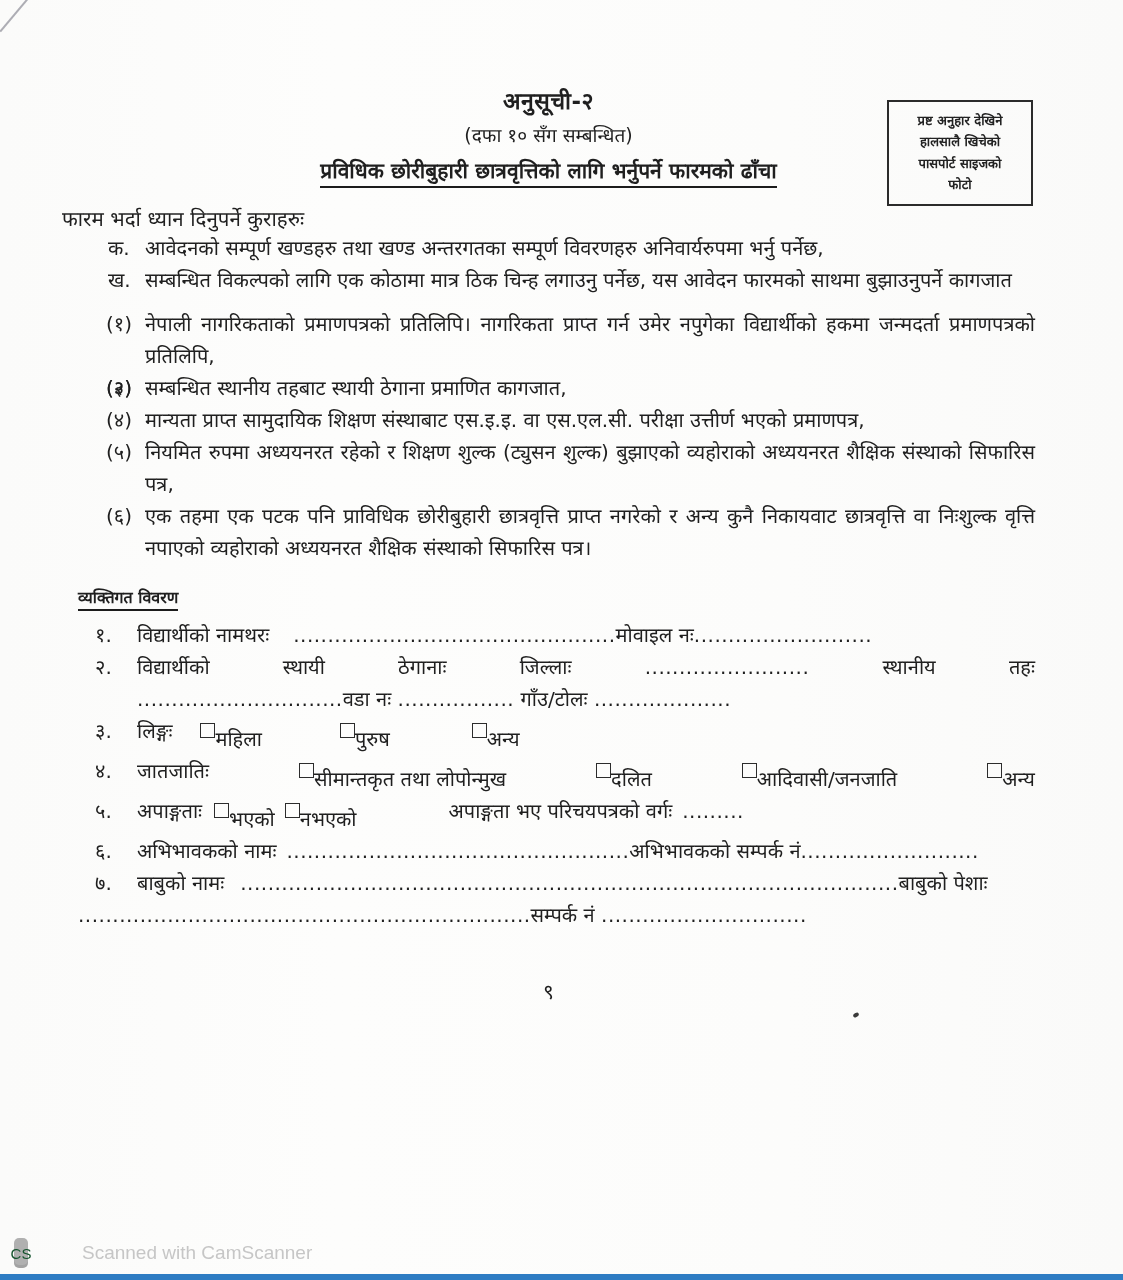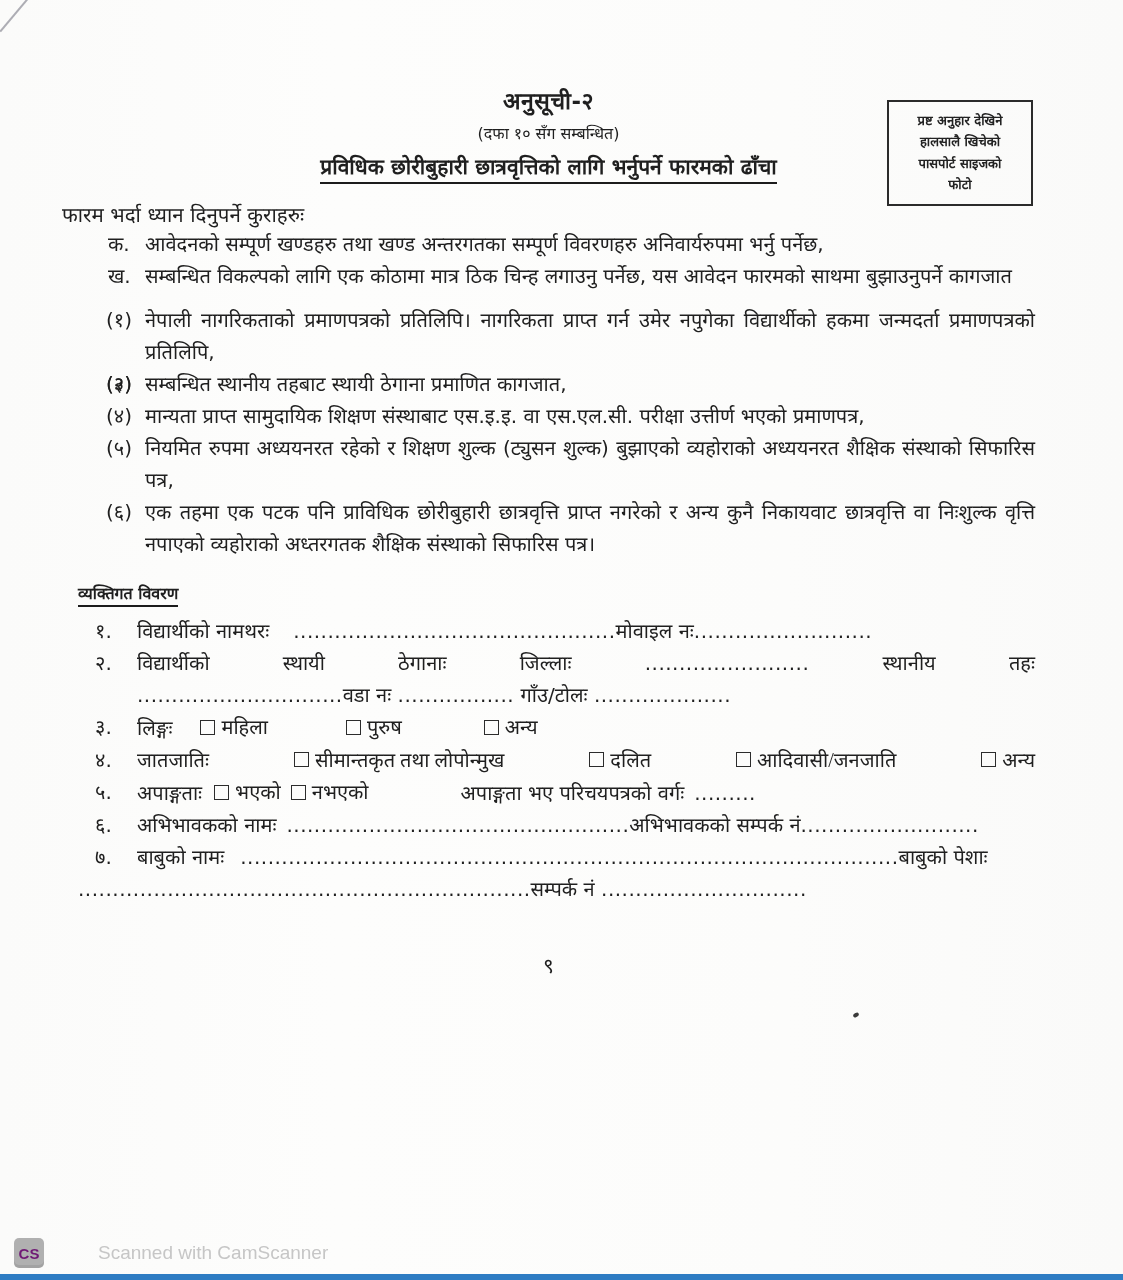--- a/index.html
+++ b/index.html
@@ -18,21 +18,21 @@
     box-sizing:border-box;
   }
   
   .fold{
     position:absolute;top:13px;left:-8px;width:46px;height:2px;
     background:#9a9aa2;transform:rotate(-50deg);opacity:.8;
   }
   
   .hdr{text-align:center;}
   .annex{font-size:23px;font-weight:bold;letter-spacing:.5px;}
-  .clause{font-size:16px;margin-top:6px;}
+  .clause{font-size:19px;margin-top:6px;}
   .ftitle{margin-top:8px;font-size:21px;font-weight:bold;}
   .ftitle span{display:inline-block;border-bottom:2px solid #1c1c1c;padding-bottom:2px;}
   
   .photo{
     position:absolute;top:100px;right:90px;width:146px;
     border:2px solid #2b2b2b;padding:8px 11px;box-sizing:border-box;
     text-align:center;font-size:13px;font-weight:bold;line-height:1.65;color:#222;
   }
   
   .notes-h{margin-top:16px;font-size:20.5px;}
@@ -46,32 +46,32 @@
   .pers-h{margin-top:22px;margin-left:16px;font-size:16px;font-weight:bold;}
   .pers-h span{display:inline-block;border-bottom:2px solid #1c1c1c;padding-bottom:1px;}
   .rows{margin-top:8px;}
   .prow{position:relative;margin-left:33px;padding-left:42px;font-size:20px;line-height:32px;}
   .prow .num{position:absolute;left:0;top:0;}
   .pline{min-height:32px;}
   .pline.spread{display:flex;justify-content:space-between;align-items:baseline;}
   .pline.outdent{margin-left:-59px;}
   .gap{display:inline-block;height:1px;vertical-align:baseline;}
   .dots{letter-spacing:.5px;white-space:nowrap;}
-  .check{display:inline-flex;align-items:center;gap:6px;font-family:Liberation Serif, serif;}
+  .check{display:inline-flex;align-items:flex-start;gap:0;}
   .cb{display:inline-block;width:13px;height:13px;border:1.6px solid #2c2c2c;background:transparent;}
   
   .pgnum{text-align:center;font-size:21px;margin-top:46px;}
   .speck{position:absolute;left:853px;top:1013px;width:6px;height:4px;background:#3a3a3a;border-radius:50% 40% 50% 40%;transform:rotate(-30deg);}
   
   .footer{position:absolute;left:14px;bottom:12px;display:flex;align-items:center;gap:10px;}
   .cs-badge{
-    width:30px;height:30px;border-radius:5px;
+    width:14px;height:30px;border-radius:5px;
     display:flex;align-items:center;justify-content:center;
-    font-family:"Liberation Sans",sans-serif;font-weight:bold;font-size:15px;
-    color:#701a75;box-shadow:inset 0 -3px 0 rgba(0,0,0,.08);
+    font-family:"Liberation Sans",sans-serif;font-weight:normal;font-size:15px;
+    color:#14532d;box-shadow:inset 0 -3px 0 rgba(0,0,0,.08);
   }
   .cs-text{font-family:"Liberation Sans",sans-serif;font-size:19px;}
   .bottom-bar{position:absolute;left:0;right:0;bottom:0;height:6px;}
 </style>
 </head>
 <body>
 
 <div class="page">
   <div class="fold"></div>
 
@@ -94,21 +94,21 @@
         <div class="item"><span class="lbl">क.</span><span class="txt">आवेदनको सम्पूर्ण खण्डहरु तथा खण्ड अन्तरगतका सम्पूर्ण  विवरणहरु अनिवार्यरुपमा भर्नु पर्नेछ,</span></div>
         <div class="item"><span class="lbl">ख.</span><span class="txt">सम्बन्धित विकल्पको लागि एक कोठामा मात्र ठिक चिन्ह लगाउनु पर्नेछ, यस आवेदन फारमको साथमा बुझाउनुपर्ने कागजात</span></div>
       </div>
 
     <div class="docs" id="docs-list">
         <div class="doc"><span class="lbl">(१)</span><span class="txt">नेपाली नागरिकताको प्रमाणपत्रको प्रतिलिपि। नागरिकता प्राप्त गर्न उमेर नपुगेका विद्यार्थीको हकमा जन्मदर्ता प्रमाणपत्रको प्रतिलिपि,</span></div>
         <div class="doc"><span class="lbl">(२)</span></div>
         <div class="doc"><span class="lbl">(३)</span><span class="txt">सम्बन्धित स्थानीय तहबाट स्थायी ठेगाना प्रमाणित कागजात,</span></div>
         <div class="doc"><span class="lbl">(४)</span><span class="txt">मान्यता प्राप्त सामुदायिक शिक्षण संस्थाबाट एस.इ.इ. वा एस.एल.सी. परीक्षा उत्तीर्ण भएको प्रमाणपत्र,</span></div>
         <div class="doc"><span class="lbl">(५)</span><span class="txt">नियमित रुपमा अध्ययनरत रहेको र शिक्षण शुल्क (ट्युसन शुल्क) बुझाएको व्यहोराको अध्ययनरत शैक्षिक संस्थाको सिफारिस पत्र,</span></div>
-        <div class="doc"><span class="lbl">(६)</span><span class="txt">एक तहमा एक पटक पनि प्राविधिक छोरीबुहारी छात्रवृत्ति प्राप्त नगरेको र अन्य कुनै निकायवाट छात्रवृत्ति वा निःशुल्क वृत्ति नपाएको व्यहोराको अध्तरगतक शैक्षिक संस्थाको सिफारिस पत्र।</span></div>
+        <div class="doc"><span class="lbl">(६)</span><span class="txt">एक तहमा एक पटक पनि प्राविधिक छोरीबुहारी छात्रवृत्ति प्राप्त नगरेको र अन्य कुनै निकायवाट छात्रवृत्ति वा निःशुल्क वृत्ति नपाएको व्यहोराको अध्ययनरत शैक्षिक संस्थाको सिफारिस पत्र।</span></div>
       </div>
 
     <div class="pers-h"><span>व्यक्तिगत विवरण</span></div>
     <div class="rows" id="personal-rows">
         <div class="prow">
           <span class="num">१.</span>
           <div class="pline"><span class="t">विद्यार्थीको नामथरः</span><span class="gap" style="width: 24px;"></span><span class="dots">...............................................</span><span class="t">मोवाइल नः</span><span class="dots">..........................</span></div>
         </div>
         <div class="prow">
           <span class="num">२.</span>

